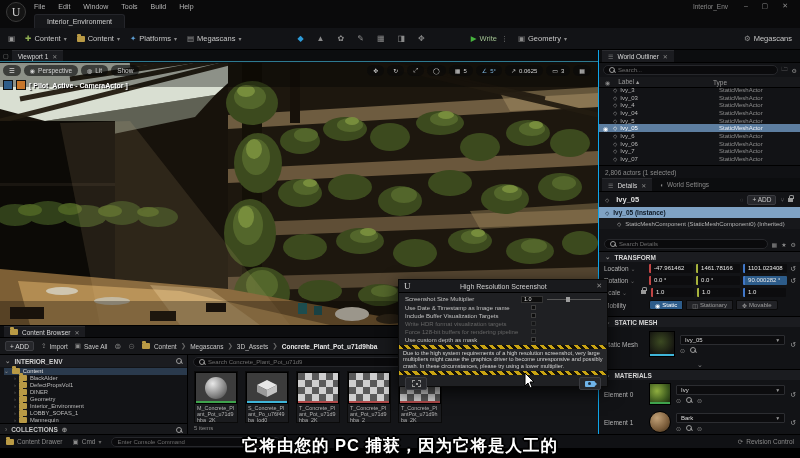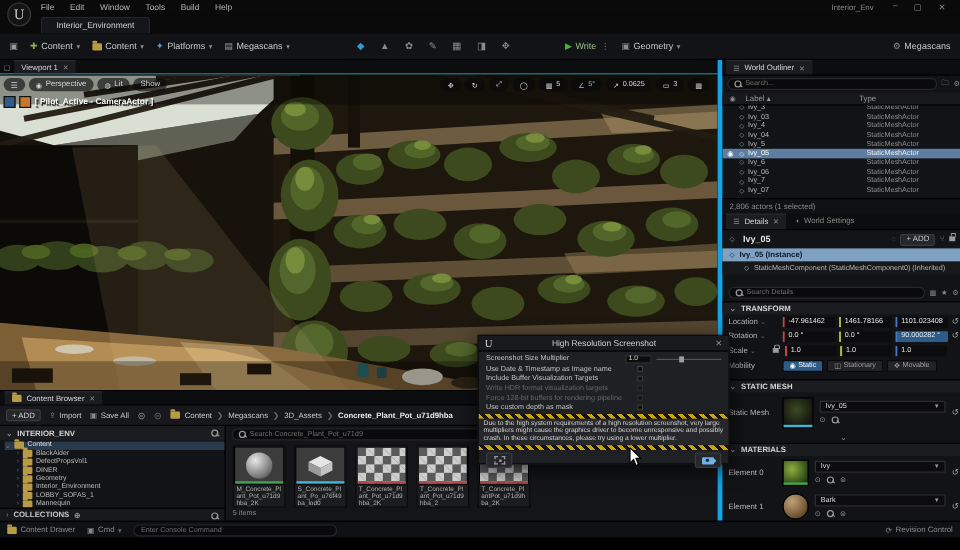--- a/index.html
+++ b/index.html
@@ -445,21 +445,21 @@
       <div class="asset">
         <div class="thumb checker" style="width:42px;height:32px;">
             <span class="ustrip" style="background:#b04a4a;"></span>
           </div>
         <div class="lbl">T_Concrete_PlantPot_u71d9hba_2K</div>
       </div>
     </div>
     <span class="abs f6 dim" style="left:194px;top:99px;">5 items</span>
   </div>
 
-  <div class="abs" style="left:598px;top:50px;width:202px;height:384px;background:#121316;border-left:4px solid #0ea5e9;">
+  <div class="abs" style="left:598px;top:50px;width:202px;height:384px;background:#121316;border-left:1px solid #0ea5e9;">
 
     <div class="abs flex tabbar" style="left:0;top:0;width:202px;height:13px;">
       <div class="tab-active f65" style="margin-left:3px;">
         <span class="dim f6">☰</span>
         <span>World Outliner</span>
         <span class="f6 dim">✕</span>
       </div>
     </div>
     <div class="abs flex" style="left:0;top:13px;width:202px;height:14px;padding:0 4px;gap:4px;">
       <div class="srch f6" style="flex:1;">
@@ -751,13 +751,14 @@
       <span class="wbtn" style="margin-left:auto;">
           <span class="cam"></span>
         </span>
     </div>
   </div>
 
   <svg class="abs" style="left:524px;top:373px;z-index:70;" width="11" height="16" viewBox="0 0 11 16">
     <polygon points="1,0 1,13 4,10 6,15 8,14 6,9 10,9" fill="#fff" stroke="#000" stroke-width="1"></polygon>
   </svg>
 
+  <div id="subtitle">它将由您的 PC 捕获，因为它将是人工的</div>
 </div>
 
 </body></html>

